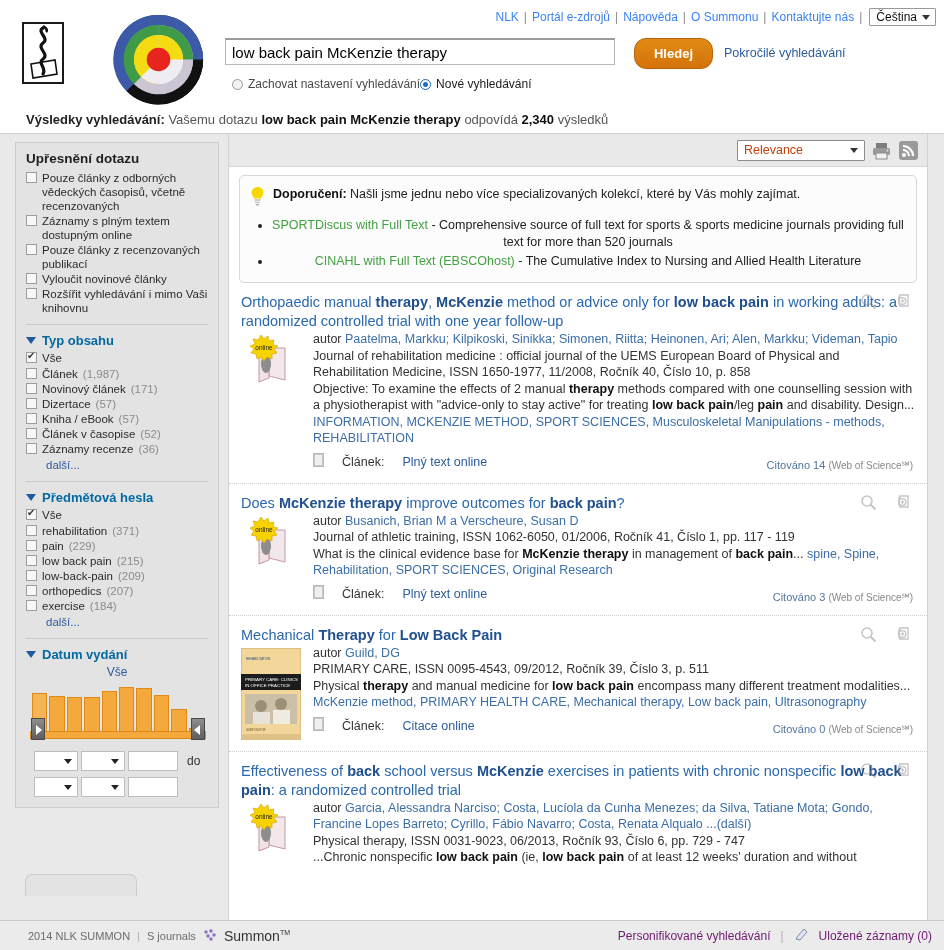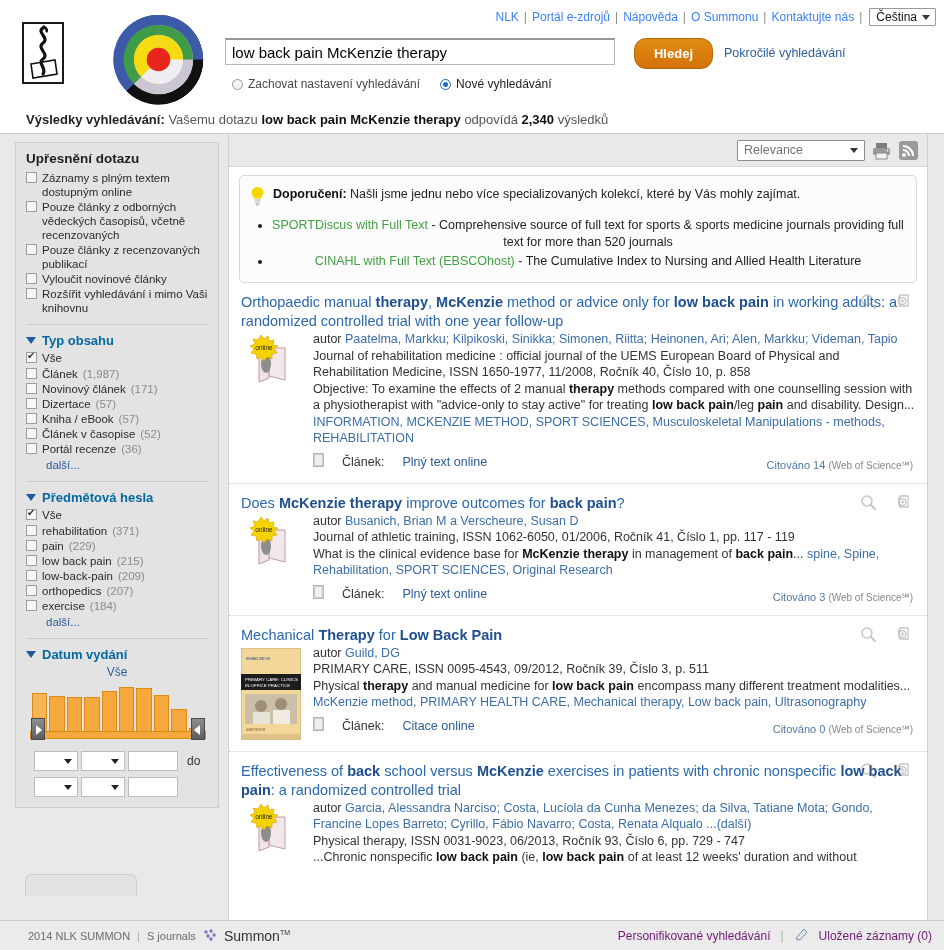--- a/index.html
+++ b/index.html
@@ -49,21 +49,21 @@
     width: 390px; height: 27px;
     border:1px solid #b7b7b7; border-top:2px solid #9a9a9a;
     background:#ffffff; font-size:15px; color:#000;
     padding: 2px 6px; outline:none;
     font-family:"Liberation Sans", sans-serif;
   }
   #searchbox::selection { background:#cfe8e4; }
   #radios {
     position:absolute; left:232px; top:77px;
     font-size:12px; color:#4a4a4a;
-    display:flex; gap: 20px; align-items:center;
+    display:flex; align-items:center;
   }
   .radio-opt { display:flex; align-items:center; gap:5px; cursor:pointer; }
   .radio-dot {
     width:11px;height:11px;border-radius:50%;
     border:1px solid #9a9a9a; background:#f2f2f2;
     display:inline-block; position:relative;
   }
   .radio-dot.on { border-color:#2066b5; background:#fff; }
   .radio-dot.on:after {
     content:""; position:absolute; left:2px; top:2px;
@@ -178,21 +178,21 @@
     position:absolute; left:228px; top:0px; width:700px; height:787px;
     background:#fff; border:1px solid #d2d2d2; border-top:none;
   }
   #toolbar {
     height:33px; background:#e9e9e9; display:flex; align-items:center;
     justify-content:flex-end; padding-right:8px; gap:6px;
     border-bottom:1px solid #d6d6d6;
   }
   .sort-sel {
     width:128px; height:21px; border:1px solid #8d8d8d; background:#fff;
-    font-size:12.5px; color:#737373; position:relative; padding:2px 18px 2px 6px;
+    font-size:12.5px; color:#c2410c; position:relative; padding:2px 18px 2px 6px;
     border-radius:1px;
   }
   .sort-sel .caret {
     position:absolute; right:6px; top:7px;
     width:0;height:0;border-left:4px solid transparent;border-right:4px solid transparent;
     border-top:5px solid #333;
   }
   .tb-ico { width:21px;height:21px; cursor:pointer; }
 
   #rec-box {
@@ -365,25 +365,25 @@
 </div>
 
 <div id="body-area">
 
   <div id="sidebar">
     <h2>Upřesnění dotazu</h2>
 
     <div>
       <div class="facet-line">
         <span class="cb"></span>
-        <span>Záznamy s plným textem dostupným online</span>
+        <span>Pouze články z odborných vědeckých časopisů, včetně recenzovaných</span>
       </div>
       <div class="facet-line">
         <span class="cb"></span>
-        <span>Pouze články z odborných vědeckých časopisů, včetně recenzovaných</span>
+        <span>Záznamy s plným textem dostupným online</span>
       </div>
       <div class="facet-line">
         <span class="cb"></span>
         <span>Pouze články z recenzovaných publikací</span>
       </div>
       <div class="facet-line">
         <span class="cb"></span>
         <span>Vyloučit novinové články</span>
       </div>
       <div class="facet-line">
@@ -422,21 +422,21 @@
       <span>Kniha / eBook</span>
       <span class="facet-count">(57)</span>
     </div>
     <div class="facet-line">
       <span class="cb"></span>
       <span>Článek v časopise</span>
       <span class="facet-count">(52)</span>
     </div>
     <div class="facet-line">
       <span class="cb"></span>
-      <span>Portál recenze</span>
+      <span>Záznamy recenze</span>
       <span class="facet-count">(36)</span>
     </div>
     <a class="dalsi" href="#">další...</a>
 
     <hr class="sect-hr">
 
     <div class="sect-head">
       <span class="tri-down"></span>
       <span>Předmětová hesla</span>
     </div>

